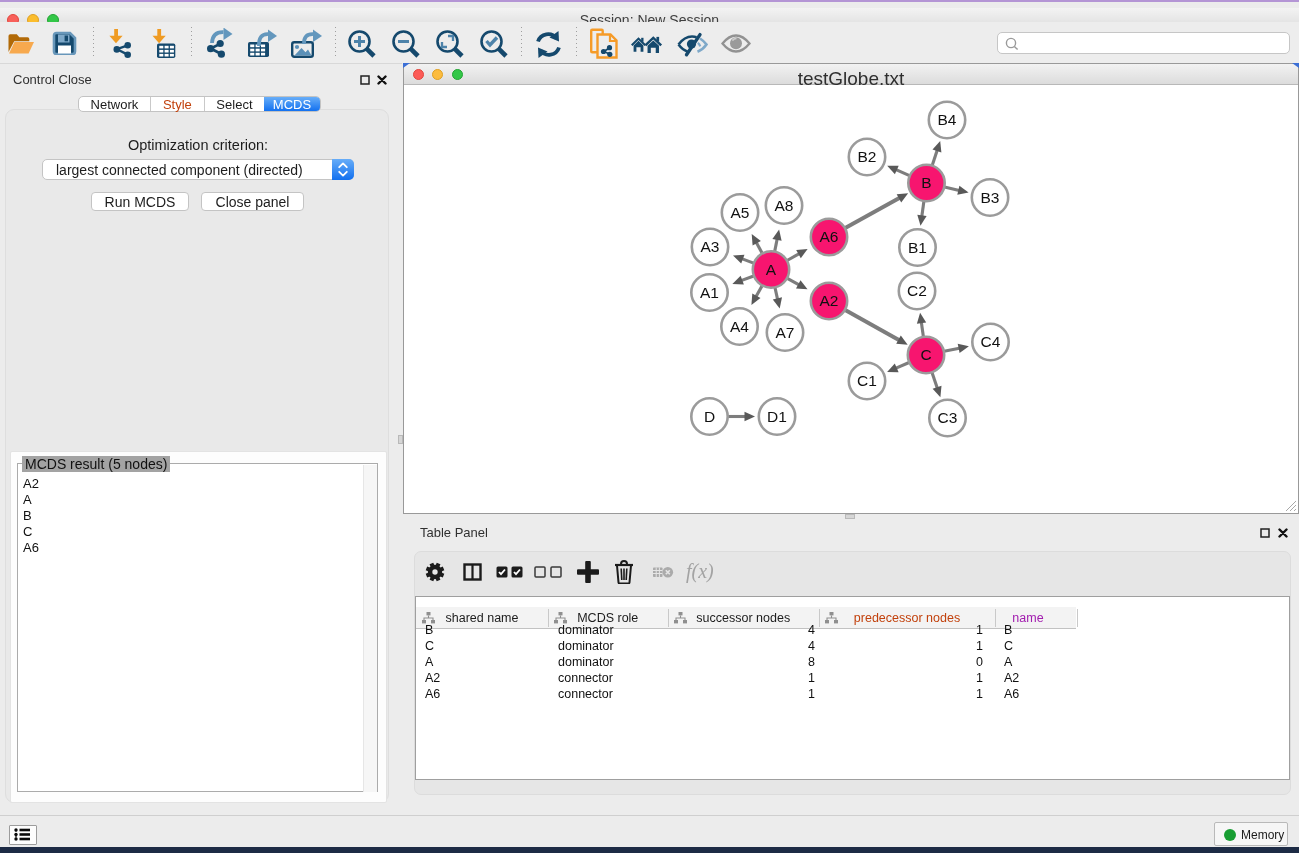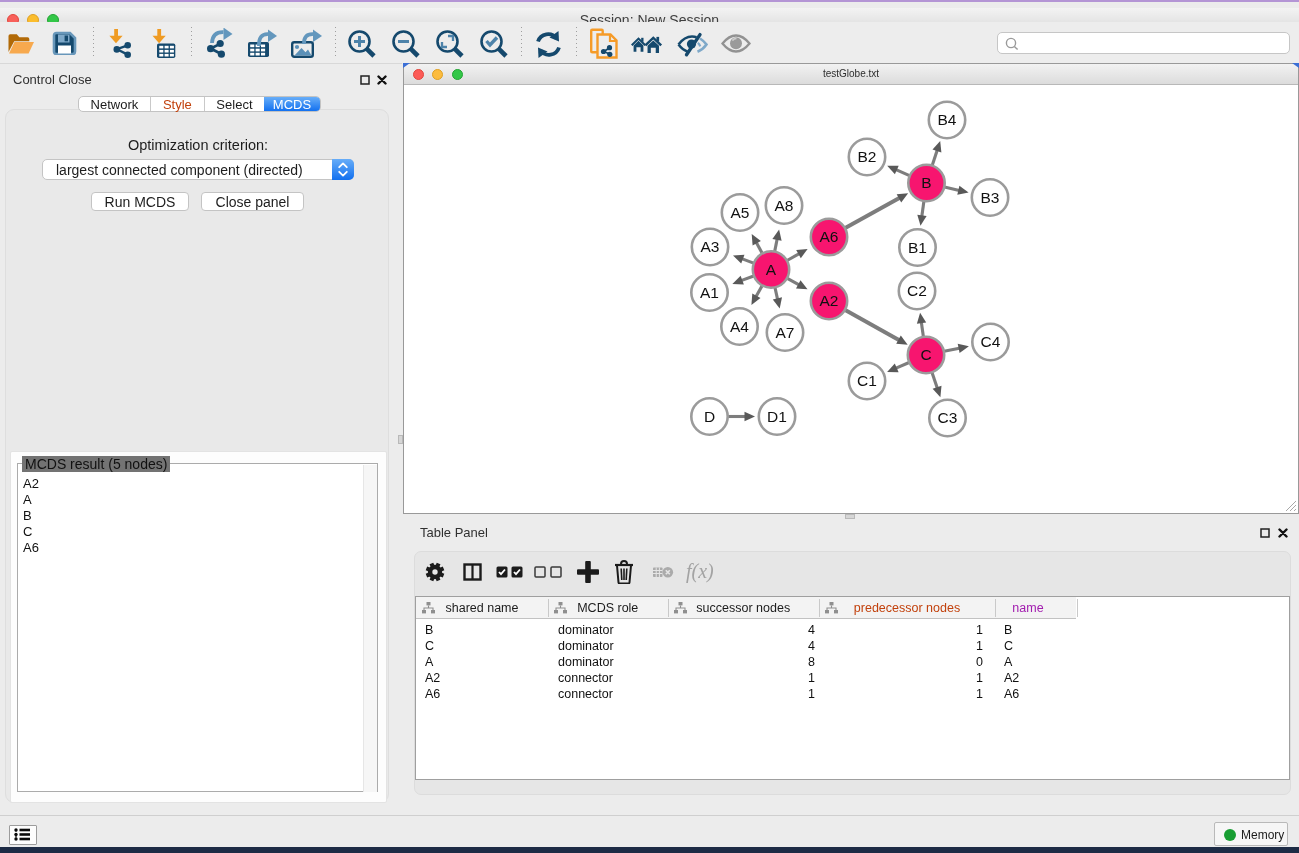--- a/index.html
+++ b/index.html
@@ -198,34 +198,34 @@
           <path d="M7.2 12.8 L11 16.6 L14.8 12.8" fill="none" stroke="#fff" stroke-width="1.8" stroke-linejoin="round" stroke-linecap="round"></path>
         </svg>
     </div>
   </div>
 
   <div class="abs" style="left:91px;top:128px;width:98px;height:19px;background:#fff;border:1px solid #c4c4c4;border-radius:4px;text-align:center;font-size:14px;color:#1d1d1d;line-height:18px;">Run MCDS</div>
   <div class="abs" style="left:201px;top:128px;width:103px;height:19px;background:#fff;border:1px solid #c4c4c4;border-radius:4px;text-align:center;font-size:14px;color:#1d1d1d;line-height:18px;">Close panel</div>
 
   <div class="abs" style="left:10px;top:387px;width:377px;height:352px;background:#fdfdfd;border:1px solid #e3e3e3;border-radius:2px;"></div>
   <div class="abs" style="left:17px;top:399px;width:361px;height:329px;border:1px solid #ababab;background:#fff;">
-    <div class="abs" style="left:4px;top:-8px;background:#737373;padding:0 3px;font-size:14px;color:#111;">MCDS result (5 nodes)</div>
+    <div class="abs" style="left:4px;top:-8px;background:#a3a3a3;padding:0 3px;font-size:14px;color:#111;">MCDS result (5 nodes)</div>
     <div class="abs" style="right:0;top:1px;width:14px;height:327px;background:#f6f6f6;border-left:1px solid #e6e6e6;"></div>
     <div class="abs" style="left:5px;top:12px;font-size:13px;color:#111;line-height:16px;">A2<br>A<br>B<br>C<br>A6</div>
   </div>
 </div>
 
 <div class="abs" style="left:398px;top:435px;width:5px;height:9px;background:#d6d6d6;border:1px solid #b9b9b9;"></div>
 
 <div class="abs" style="left:403px;top:63px;width:896px;height:451px;border:1px solid #999;background:#fff;">
   <div class="abs" style="left:0;top:0;width:894px;height:21px;background:linear-gradient(#f2f2f2,#dcdcdc);border-bottom:1px solid #b8b8b8;">
     <div class="abs" style="left:9px;top:5px;width:11px;height:11px;border-radius:50%;background:#fc5b57;border:0.5px solid #e2463d;"></div>
     <div class="abs" style="left:28px;top:5px;width:11px;height:11px;border-radius:50%;background:#fcbc3f;border:0.5px solid #dfa023;"></div>
     <div class="abs" style="left:48px;top:5px;width:11px;height:11px;border-radius:50%;background:#33c748;border:0.5px solid #23a433;"></div>
-    <div class="abs" style="left:0;top:4px;width:894px;text-align:center;font-size:10px;color:#2e2e2e;">testGlobe.txt</div>
+    <div class="abs" style="left:0;top:4px;width:894px;text-align:center;font-size:19px;color:#2e2e2e;">testGlobe.txt</div>
   </div>
   <svg class="abs" style="left:-1px;top:-1px;" width="10" height="8" viewBox="0 0 10 8">
       <path d="M0 0 L10 0 L0 8 Z" fill="#3b6fd6" opacity="0"></path>
       <path d="M0 0 L7 0 L0 5 Z" fill="#3b6fd6"></path>
     </svg>
   <svg class="abs" style="right:-1px;top:-1px;" width="10" height="8" viewBox="0 0 10 8">
       <path d="M10 0 L3 0 L10 5 Z" fill="#3b6fd6"></path>
     </svg>
 
   <svg class="abs" style="left:0;top:21px;" width="894" height="428" viewBox="0 0 894 428" font-family="Liberation Sans, sans-serif">
@@ -382,21 +382,21 @@
           <line x1="4.2" y1="2.5" x2="4.2" y2="12"></line>
           <line x1="7.4" y1="2.5" x2="7.4" y2="12"></line>
         </g>
         <circle cx="15.8" cy="7.3" r="5.3" fill="#ababab"></circle>
         <path d="M13.8 5.3 L17.8 9.3 M17.8 5.3 L13.8 9.3" stroke="#e6e6e6" stroke-width="1.6"></path>
       </svg>
       <div class="abs" style="left:272px;top:9px;font-family:'Liberation Serif',serif;font-style:italic;font-size:20px;color:#a3a3a3;">f(x)</div>
     </div>
 
   <div class="abs" style="left:12px;top:77px;width:875px;height:184px;background:#fff;border:1px solid #9f9f9f;font-size:12.5px;">
-    <div class="abs" id="thead" style="left:0;top:0;width:660px;height:22px;background:#f3f3f3;border-bottom:1px solid #c2c2c2;">
+    <div class="abs" id="thead" style="left:0;top:10px;width:660px;height:22px;background:#f3f3f3;border-bottom:1px solid #c2c2c2;">
         <svg class="abs" style="left:5px;top:4px;" width="15" height="14" viewBox="0 0 15 14">
           <g fill="#8f8f8f">
             <rect x="5.5" y="1" width="4" height="3.4"></rect>
             <rect x="1" y="9" width="4" height="3.4"></rect>
             <rect x="10" y="9" width="4" height="3.4"></rect>
           </g>
           <g stroke="#8f8f8f" stroke-width="1.1" fill="none">
             <path d="M7.5 4.4 L7.5 7 M3 9 L3 7 L12 7 L12 9"></path>
           </g>
         </svg>

